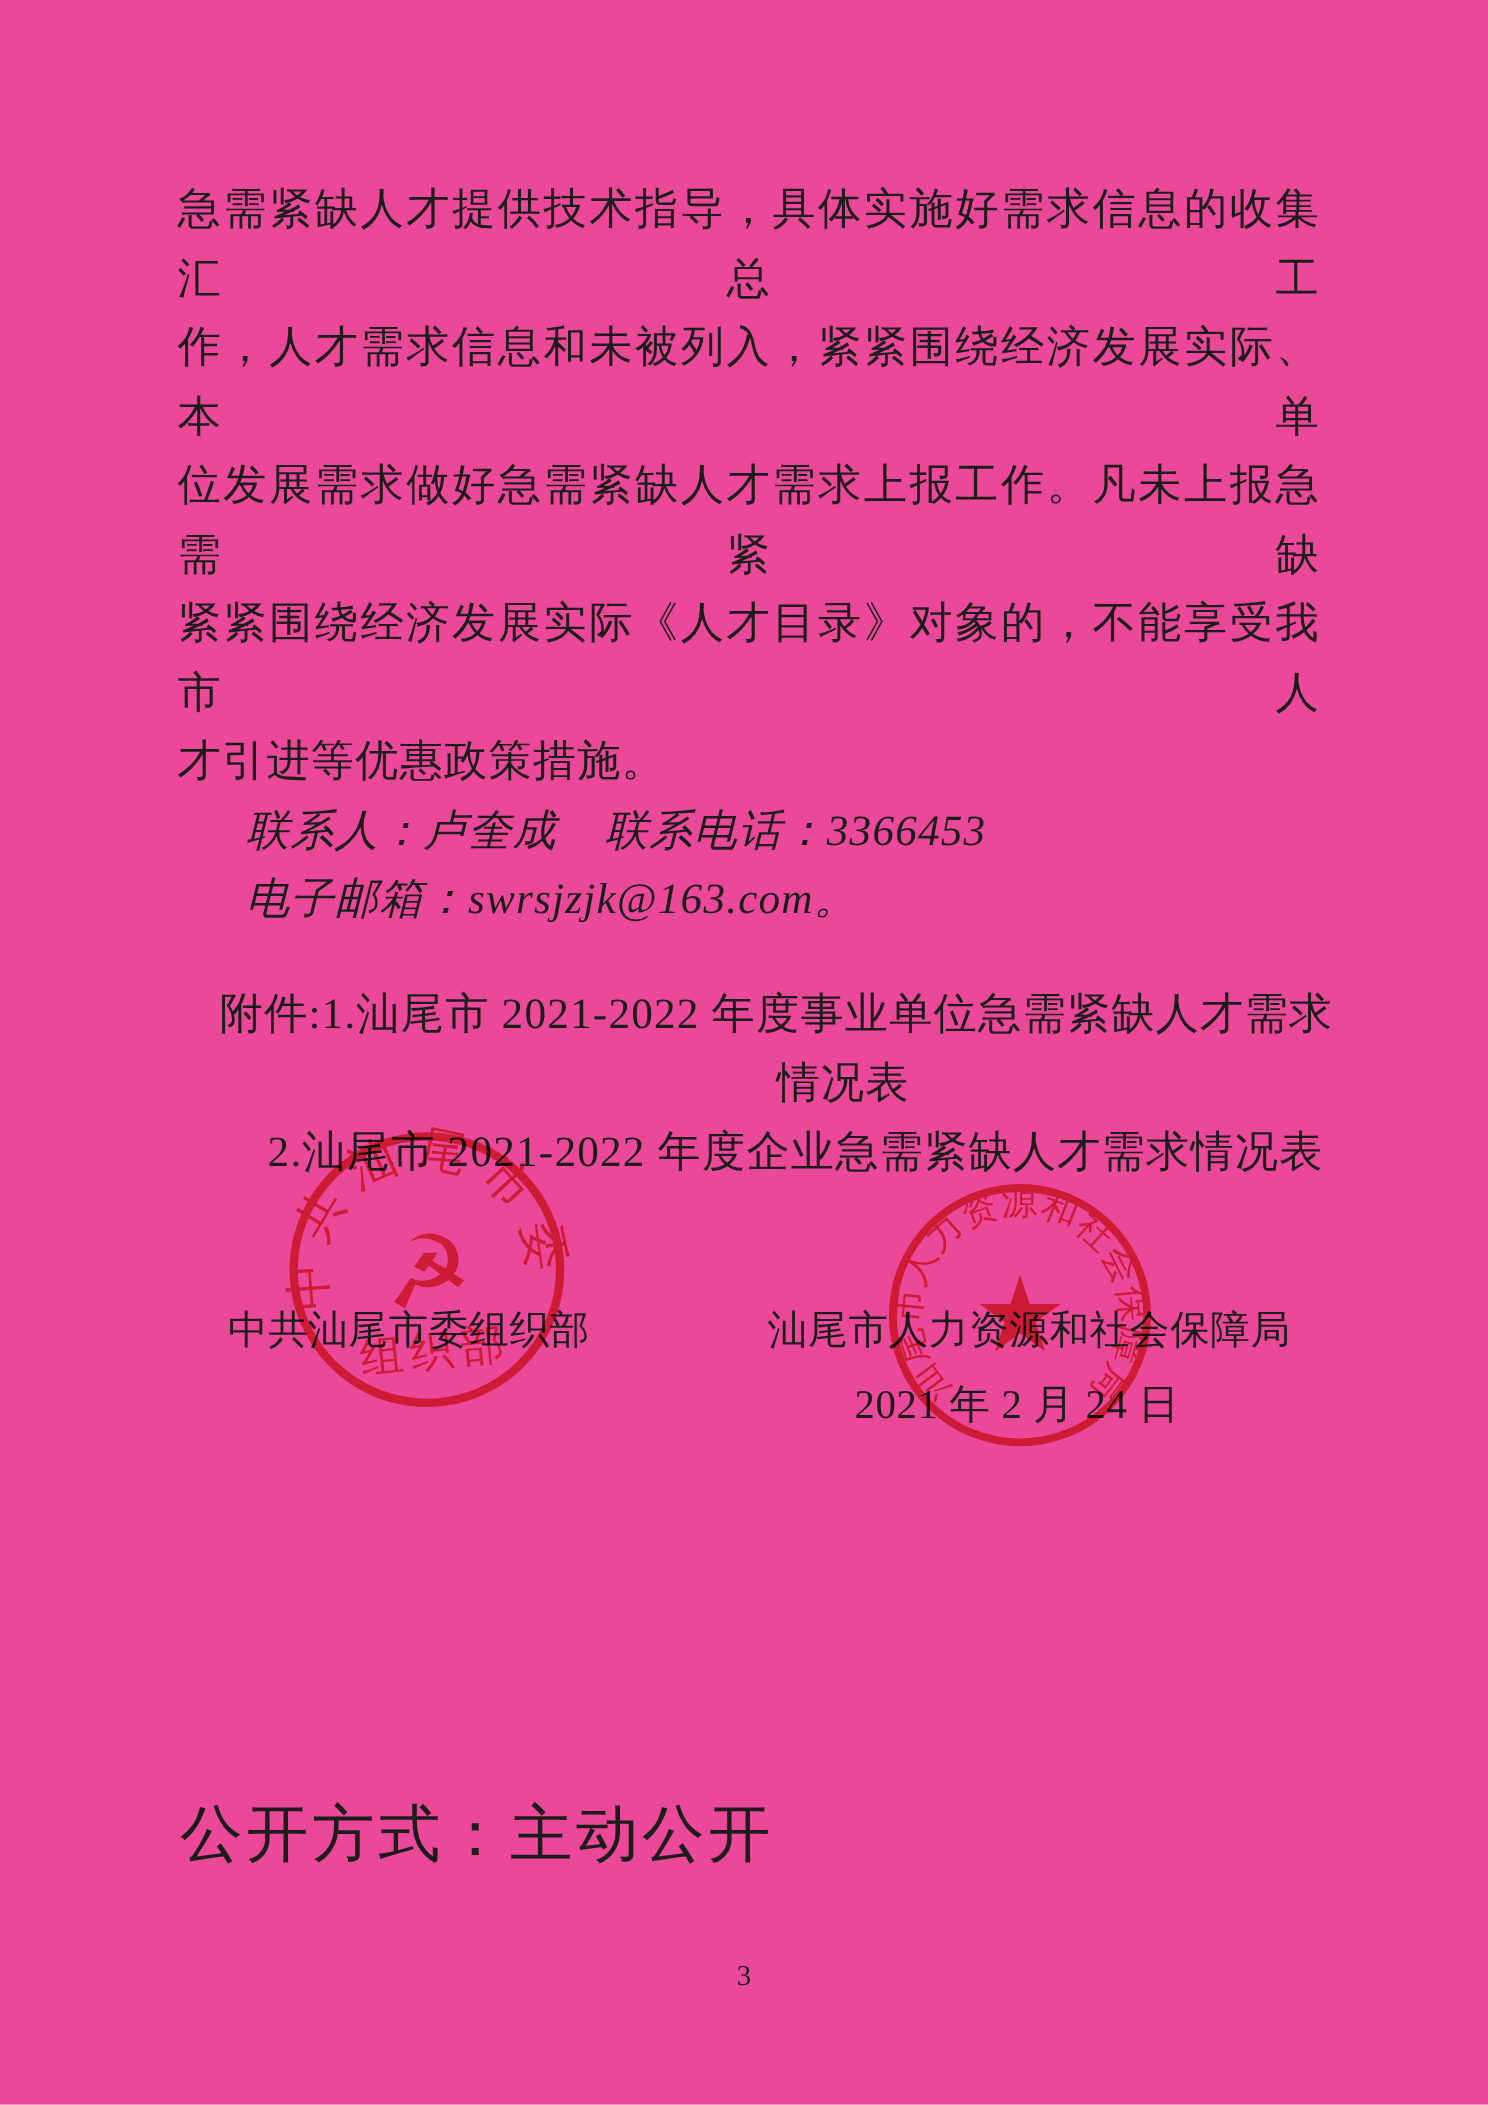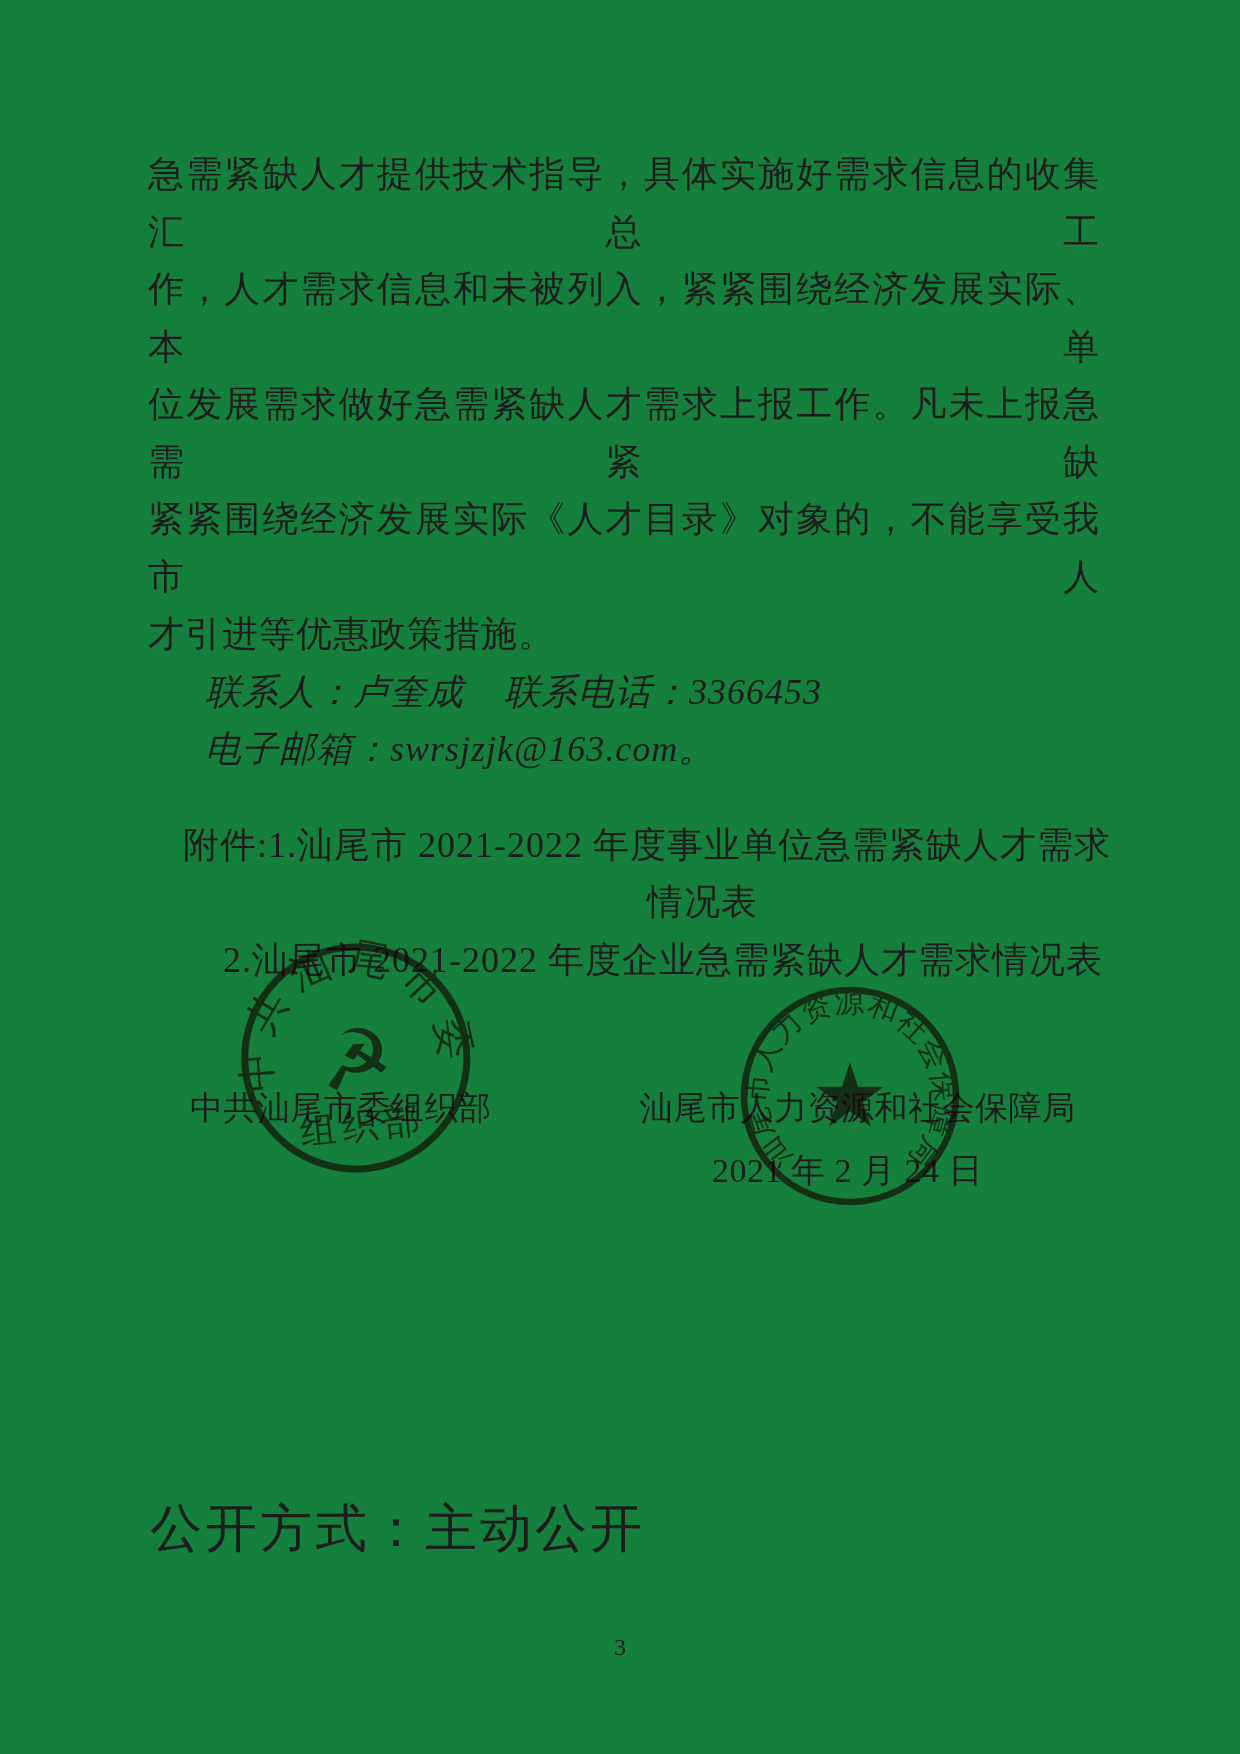--- a/index.html
+++ b/index.html
@@ -1,21 +1,21 @@
 <!DOCTYPE html>
 <html><head>
 <meta charset="utf-8">
 <style>
   * { margin: 0; padding: 0; box-sizing: border-box; }
   html, body { background: #ffffff; }
   .page {
     position: relative;
     width: 1240px;
     height: 1754px;
-    background: #15803d;
+    background: #ec4899;
     overflow: hidden;
     font-family: "Liberation Serif", "DejaVu Serif", serif;
     color: #1c1c1c;
   }
 
   
   .flow {
     position: absolute;
     left: 148px;
     top: 146px;

